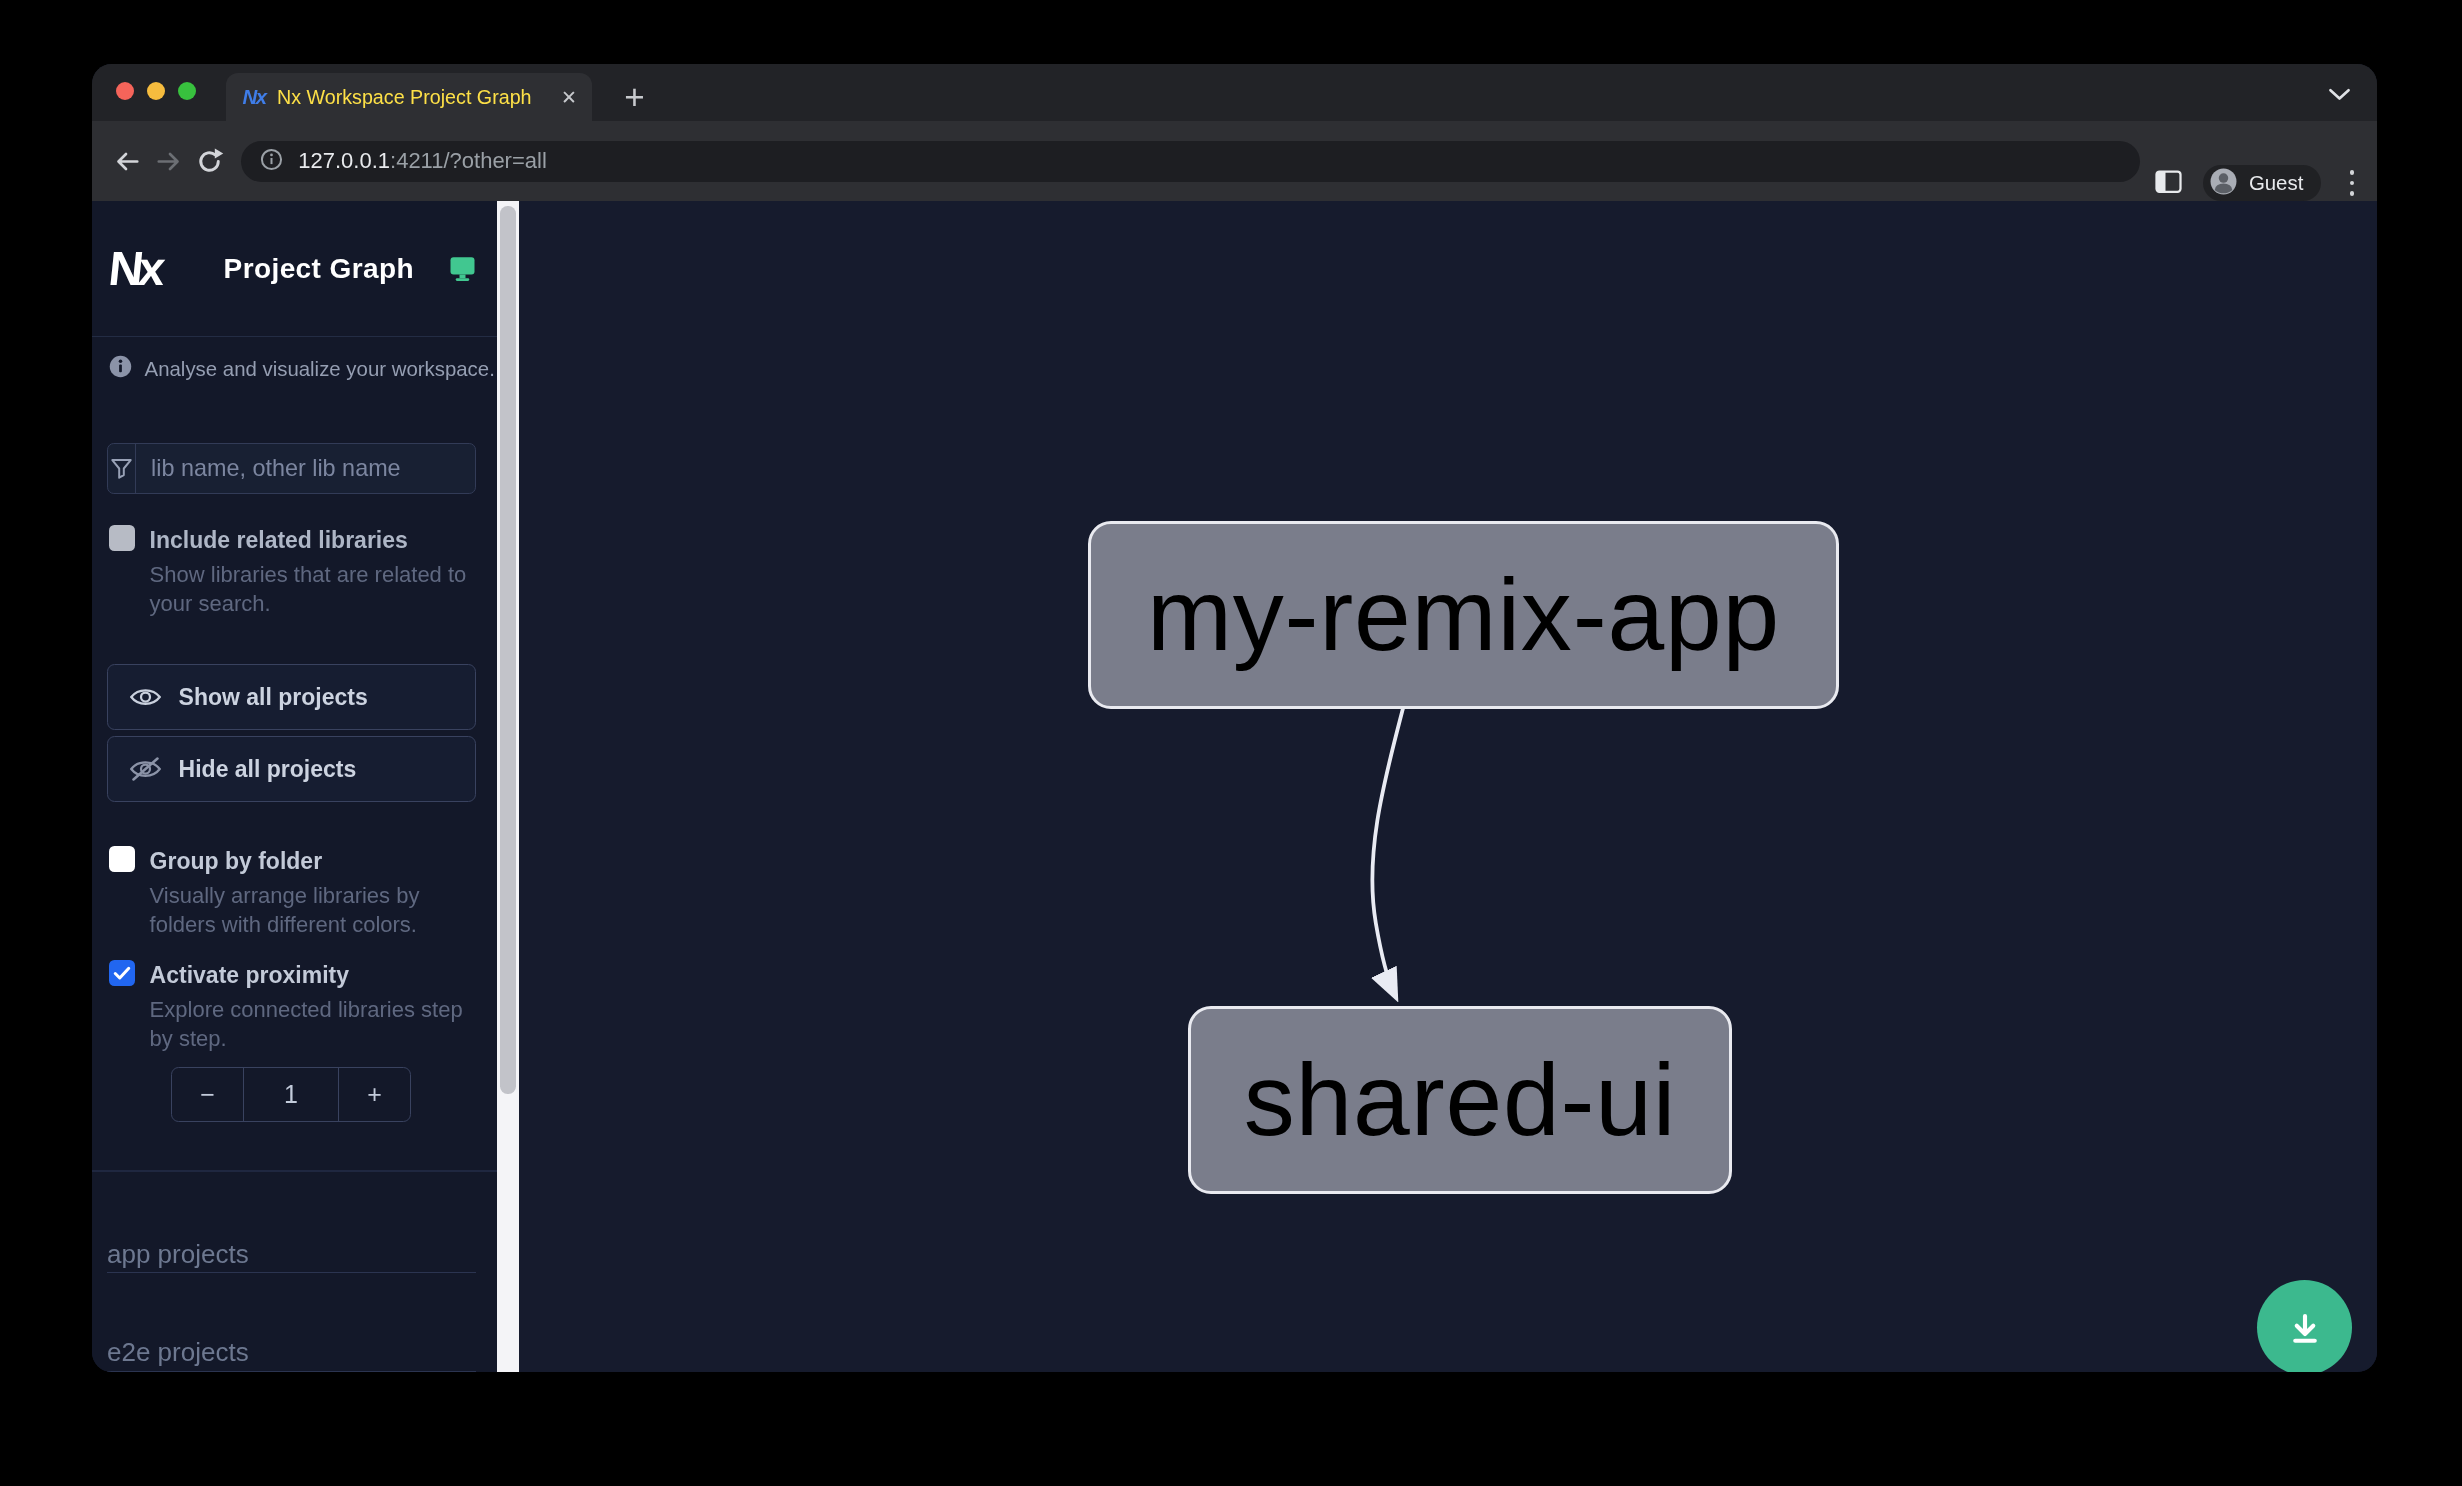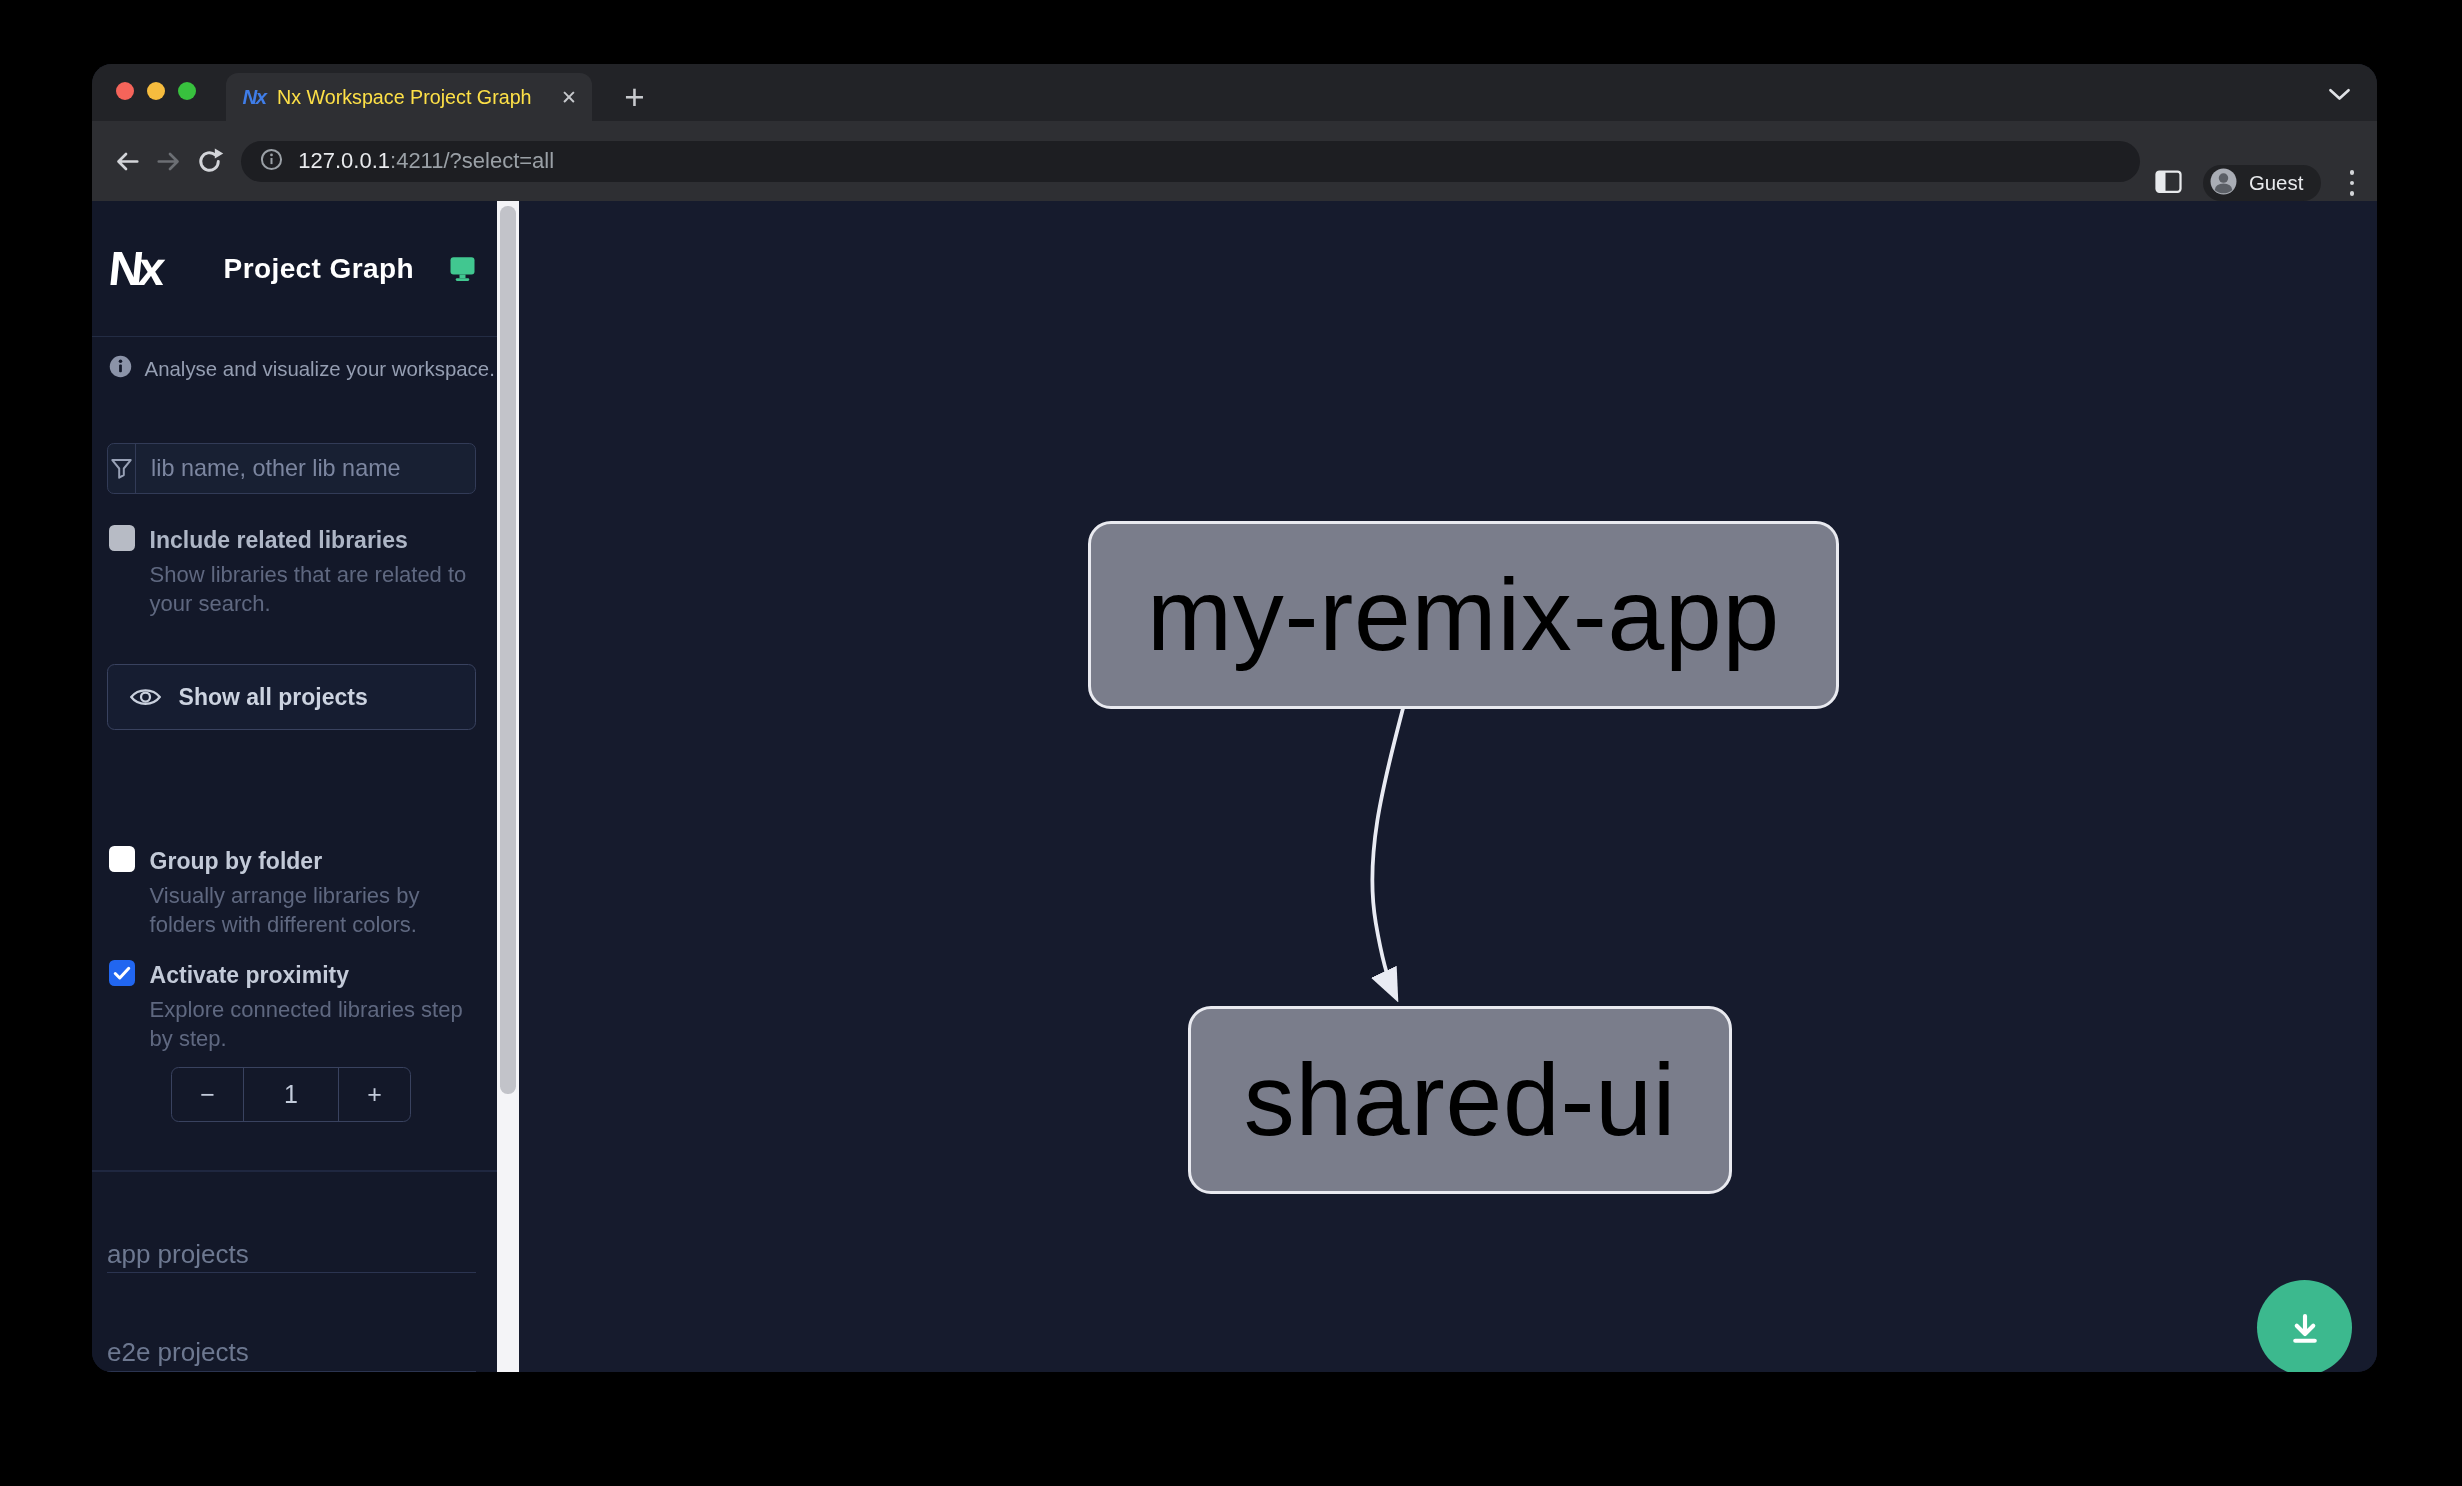--- a/index.html
+++ b/index.html
@@ -150,21 +150,21 @@
       </svg>
     </div>
     <div class="urlbar">
       <span>
         <svg width="23" height="23" viewBox="0 0 30 30">
           <circle cx="15" cy="15" r="12.5" fill="none" stroke="#9aa0a6" stroke-width="2.6"></circle>
           <rect x="13.7" y="13" width="2.6" height="8" fill="#9aa0a6"></rect>
           <circle cx="15" cy="9" r="1.8" fill="#9aa0a6"></circle>
         </svg>
       </span>
-      <span class="url"><span class="host">127.0.0.1</span><span class="rest">:4211/?select=all</span></span>
+      <span class="url"><span class="host">127.0.0.1</span><span class="rest">:4211/?other=all</span></span>
     </div>
     <div class="toolbar-right">
       <span>
         <svg width="27" height="24" viewBox="0 0 36 32">
           <rect x="2" y="2" width="32" height="27" rx="4" fill="none" stroke="#e8eaed" stroke-width="3"></rect>
           <path d="M6 2 h8 v27 h-8 a4 4 0 0 1 -4 -4 V6 a4 4 0 0 1 4 -4 Z" fill="#e8eaed"></path>
         </svg>
       </span>
       <div class="guest">
         <span>
@@ -227,20 +227,28 @@
       </div>
 
       <div class="sbtn" style="top:463px;">
         <svg width="33" height="24" viewBox="0 0 44 32">
           <path d="M3 16 C 12 4, 32 4, 41 16 C 32 28, 12 28, 3 16 Z" fill="none" stroke="#c9d0dd" stroke-width="3"></path>
           <circle cx="22" cy="16" r="6" fill="none" stroke="#c9d0dd" stroke-width="3"></circle>
         </svg>
         <span>Show all projects</span>
       </div>
 
+      <div class="sbtn" style="top:535px;">
+        <svg width="33" height="26" viewBox="0 0 44 34">
+          <path d="M3 17 C 12 5, 32 5, 41 17 C 32 29, 12 29, 3 17 Z" fill="none" stroke="#8b93a7" stroke-width="3"></path>
+          <circle cx="22" cy="17" r="6" fill="none" stroke="#8b93a7" stroke-width="3"></circle>
+          <path d="M6 31 L38 3" stroke="#8b93a7" stroke-width="3.4" stroke-linecap="round"></path>
+        </svg>
+        <span>Hide all projects</span>
+      </div>
 
       <div class="opt" style="top:645px;">
         <div class="checkbox cb-white"></div>
         <div class="opt-label" style="top:1.5px;color:#c3cad8;">Group by folder</div>
         <div class="opt-desc" style="top:35px;">Visually arrange libraries by folders with different colors.</div>
       </div>
 
       <div class="opt" style="top:759px;">
         <div class="checkbox cb-blue">
           <svg width="18" height="15" viewBox="0 0 24 20">

